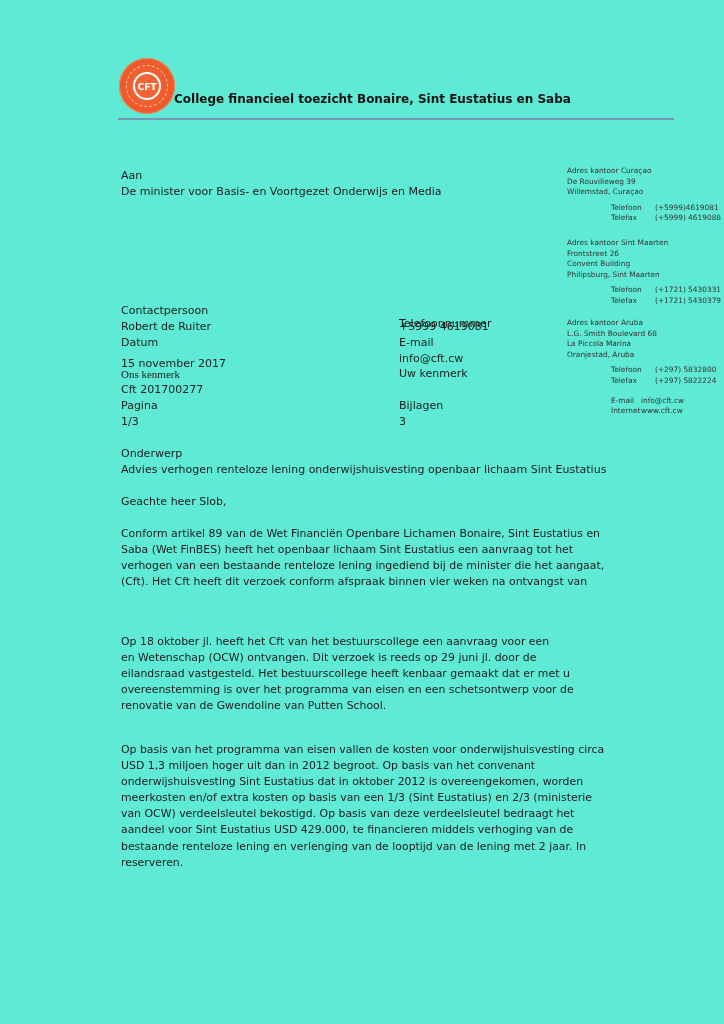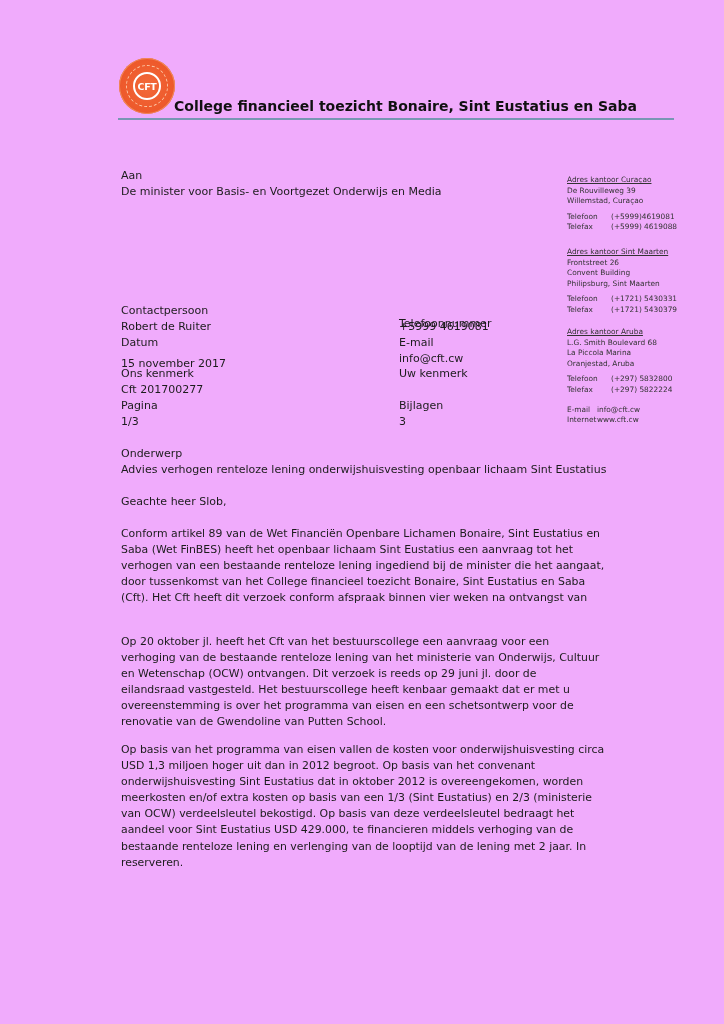--- a/index.html
+++ b/index.html
@@ -12,21 +12,21 @@
       height: 1024px;
       position: relative;
       overflow: hidden;
       font-family: "DejaVu Sans", "Liberation Sans", sans-serif;
       color: #1a1a1a;
     }
     .page {
       position: absolute;
       left: 0; top: 0;
       width: 724px; height: 1024px;
-      background: #f0abfc;
+      background: #5eead4;
     }
     
     .logo {
       position: absolute;
       left: 119px; top: 58px;
       width: 56px; height: 56px;
       border-radius: 50%;
       background: radial-gradient(circle at 50% 50%, #f26a3a 0%, #ee5a2c 60%, #e8562a 100%);
       box-shadow: 0 0 0 1px #f08a5a inset;
     }
@@ -49,24 +49,24 @@
       align-items: center;
       justify-content: center;
       color: #ffffff;
       font-family: "DejaVu Sans", sans-serif;
       font-weight: bold;
       font-size: 9.5px;
       letter-spacing: -0.3px;
     }
     .org-title {
       position: absolute;
-      left: 174px; top: 98px;
+      left: 174px; top: 92px;
       font-family: "DejaVu Sans", sans-serif;
       font-weight: bold;
-      font-size: 14px;
+      font-size: 12px;
       color: #111111;
       white-space: nowrap;
     }
     .header-rule {
       position: absolute;
       left: 118px; top: 118px;
       width: 556px; height: 2px;
       background: #7896b4;
     }
 
@@ -94,25 +94,24 @@
     
     .side {
       position: absolute;
       left: 567px;
       font-size: 7.4px;
       line-height: 10.6px;
       color: #333333;
       white-space: nowrap;
     }
     .side .head {
-      text-decoration: underline;
-      margin-top: 9px;
     }
     .side .row {
       display: flex;
+      margin-left: 44px;
     }
     .side .lbl {
       width: 44px;
     }
     .side .gap {
       height: 5px;
     }
   </style>
 </head>
 <body>
@@ -182,21 +181,21 @@
     <div class="row">
       <span class="lbl" style="width:30px;">Internet</span>
       <span>www.cft.cw</span>
     </div>
   </div>
 
   <div class="txt" style="left:121px; top:303px;">Contactpersoon</div>
   <div class="txt" style="left:121px; top:319px;">Robert de Ruiter</div>
   <div class="txt" style="left:121px; top:335px;text-align:center;">Datum</div>
   <div class="txt" style="left:121px; top:356px;">15 november 2017</div>
-  <div class="txt" style="left:121px; top:366px;">Ons kenmerk</div>
+  <div class="txt" style="left:121px; top:366px;font-family:Liberation Serif, serif;">Ons kenmerk</div>
   <div class="txt" style="left:121px; top:382px;">Cft 201700277</div>
   <div class="txt" style="left:121px; top:398px;">Pagina</div>
   <div class="txt" style="left:121px; top:414px;">1/3</div>
 
   <div class="txt" style="left:399px; top:316px;">Telefoonnummer</div>
   <div class="txt" style="left:399px; top:319px;">+5999 4619081</div>
   <div class="txt" style="left:399px; top:335px;">E-mail</div>
   <div class="txt" style="left:399px; top:351px;">info@cft.cw</div>
   <div class="txt" style="left:399px; top:366px;">Uw kenmerk</div>
   <div class="txt" style="left:399px; top:382px;"></div>
@@ -205,27 +204,25 @@
 
   <div class="txt" style="left:121px; top:446px;">Onderwerp</div>
   <div class="txt" style="left:121px; top:462px;">Advies verhogen renteloze lening onderwijshuisvesting openbaar lichaam Sint Eustatius</div>
 
   <div class="txt" style="left:121px; top:494px;">Geachte heer Slob,</div>
 
   <div class="para" style="top:526px;">
     <p>Conform artikel 89 van de Wet Financiën Openbare Lichamen Bonaire, Sint Eustatius en</p>
     <p>Saba (Wet FinBES) heeft het openbaar lichaam Sint Eustatius een aanvraag tot het</p>
     <p>verhogen van een bestaande renteloze lening ingediend bij de minister die het aangaat,</p>
-    <p>door tussenkomst van het College financieel toezicht Bonaire, Sint Eustatius en Saba</p>
     <p>(Cft). Het Cft heeft dit verzoek conform afspraak binnen vier weken na ontvangst van</p>
   </div>
 
   <div class="para" style="top:634px;">
-    <p>Op 20 oktober jl. heeft het Cft van het bestuurscollege een aanvraag voor een</p>
-    <p>verhoging van de bestaande renteloze lening van het ministerie van Onderwijs, Cultuur</p>
+    <p>Op 18 oktober jl. heeft het Cft van het bestuurscollege een aanvraag voor een</p>
     <p>en Wetenschap (OCW) ontvangen. Dit verzoek is reeds op 29 juni jl. door de</p>
     <p>eilandsraad vastgesteld. Het bestuurscollege heeft kenbaar gemaakt dat er met u</p>
     <p>overeenstemming is over het programma van eisen en een schetsontwerp voor de</p>
     <p>renovatie van de Gwendoline van Putten School.</p>
   </div>
 
   <div class="para" style="top:742px;">
     <p>Op basis van het programma van eisen vallen de kosten voor onderwijshuisvesting circa</p>
     <p>USD 1,3 miljoen hoger uit dan in 2012 begroot. Op basis van het convenant</p>
     <p>onderwijshuisvesting Sint Eustatius dat in oktober 2012 is overeengekomen, worden</p>

